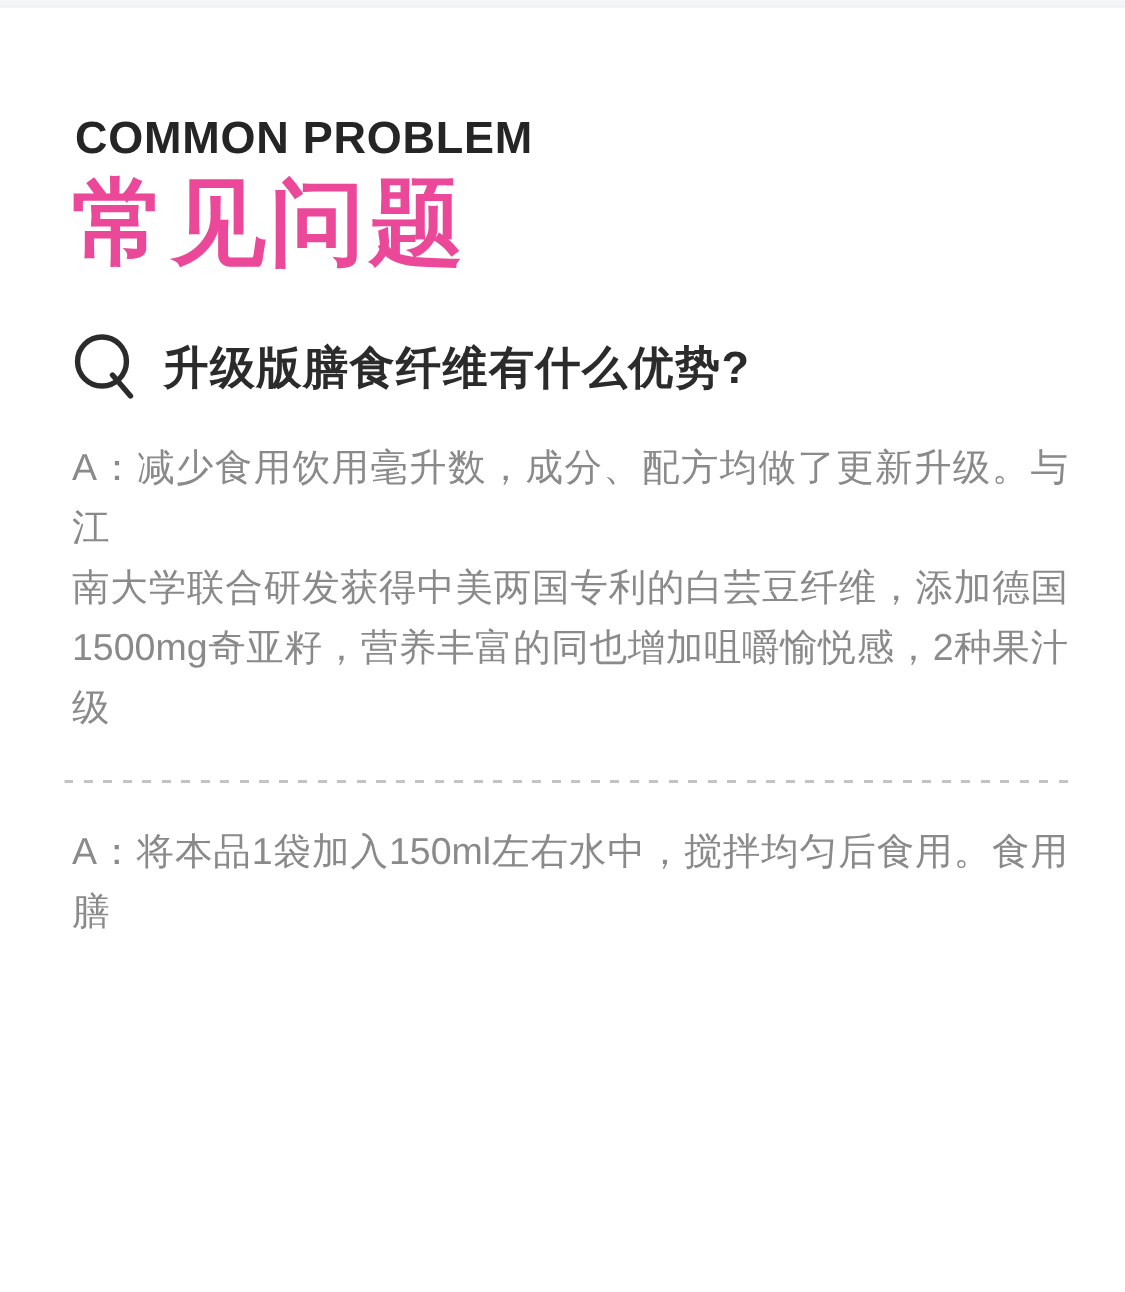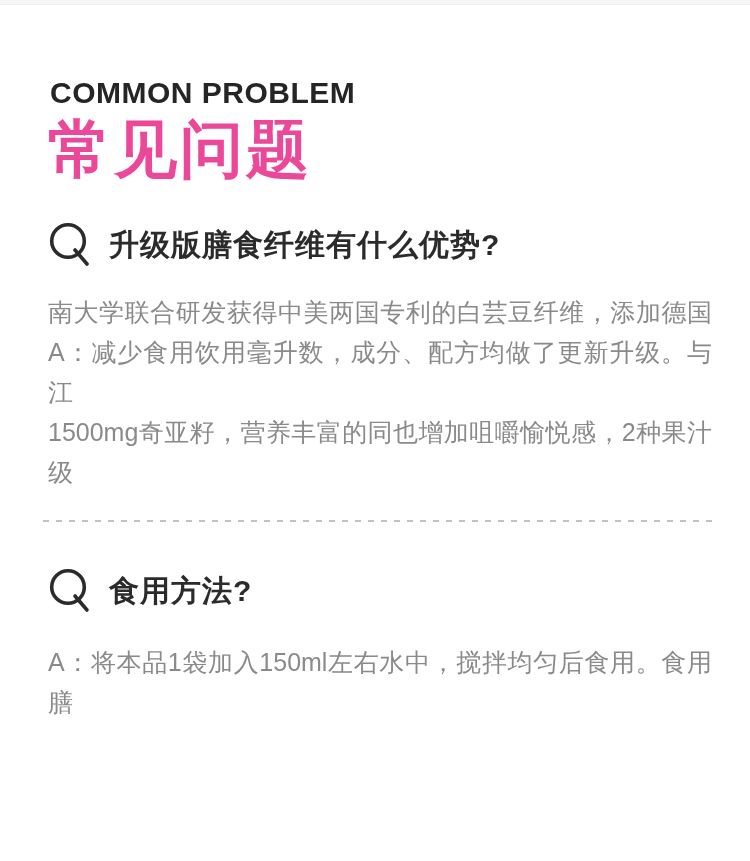--- a/index.html
+++ b/index.html
@@ -90,36 +90,29 @@
 
     <section>
       <div class="q-row first">
         <svg class="q-icon" width="46" height="50" viewBox="0 0 46 50" fill="none" xmlns="http://www.w3.org/2000/svg">
           <circle cx="20" cy="21" r="16.3" stroke="#2b2b2b" stroke-width="3.6" fill="none"></circle>
           <line x1="27" y1="30" x2="39" y2="44" stroke="#2b2b2b" stroke-width="3.6" stroke-linecap="round"></line>
         </svg>
         <h2 class="question">升级版膳食纤维有什么优势?</h2>
       </div>
       <div class="answer a1">
+        <div class="ln">A：减少食用饮用毫升数，成分、配方均做了更新升级。与江</div>
         <div class="ln">南大学联合研发获得中美两国专利的白芸豆纤维，添加德国</div>
-        <div class="ln">A：减少食用饮用毫升数，成分、配方均做了更新升级。与江</div>
         <div class="ln">1500mg奇亚籽，营养丰富的同也增加咀嚼愉悦感，2种果汁级</div>
       </div>
     </section>
 
     <div class="divider"></div>
 
     <section>
-      <div class="q-row second">
-        <svg class="q-icon" width="46" height="50" viewBox="0 0 46 50" fill="none" xmlns="http://www.w3.org/2000/svg">
-          <circle cx="20" cy="21" r="16.3" stroke="#2b2b2b" stroke-width="3.6" fill="none"></circle>
-          <line x1="27" y1="30" x2="39" y2="44" stroke="#2b2b2b" stroke-width="3.6" stroke-linecap="round"></line>
-        </svg>
-        <h2 class="question">食用方法?</h2>
-      </div>
       <div class="answer a2">
         <div class="ln">A：将本品1袋加入150ml左右水中，搅拌均匀后食用。食用膳</div>
 
       </div>
     </section>
 
   </div>
 </div>
 
 </body></html>

